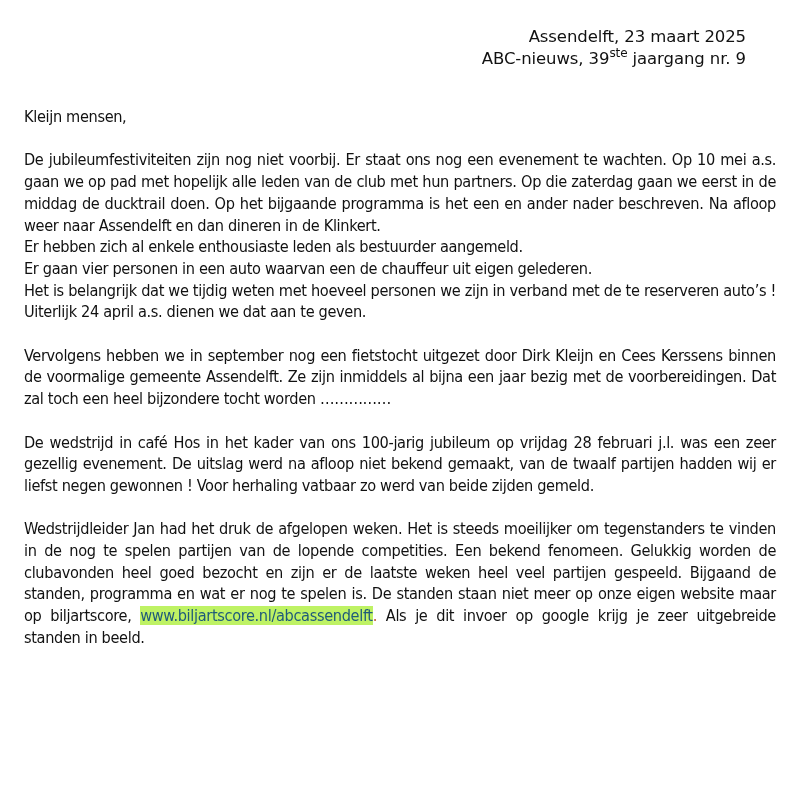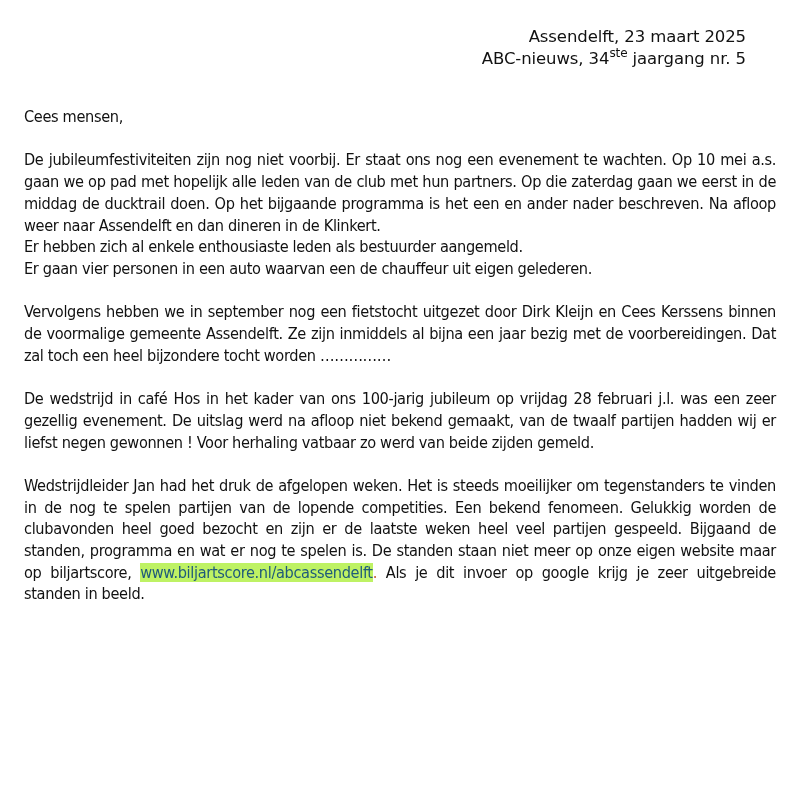--- a/index.html
+++ b/index.html
@@ -62,30 +62,31 @@
     color: #c0582b;
   }
 </style>
 </head>
 <body>
 
 <div class="page">
 
   <div class="header">
     <div>Assendelft, 23 maart 2025</div>
-    <div><span>ABC-nieuws, 34</span><sup>ste</sup><span> jaargang nr. 5</span></div>
+    <div><span>ABC-nieuws, 39</span><sup>ste</sup><span> jaargang nr. 9</span></div>
   </div>
 
   <div class="body-text">
-    <p class="greeting">Cees mensen,</p>
+    <p class="greeting">Kleijn mensen,</p>
 
     <div class="para">
       <p class="justify">De jubileumfestiviteiten zijn nog niet voorbij. Er staat ons nog een evenement te wachten. Op 10 mei a.s. gaan we op pad met hopelijk alle leden van de club met hun partners. Op die zaterdag gaan we eerst in de middag de ducktrail doen. Op het bijgaande programma is het een en ander nader beschreven. Na afloop weer naar Assendelft en dan dineren in de Klinkert.</p>
       <p>Er hebben zich al enkele enthousiaste leden als bestuurder aangemeld.</p>
       <p>Er gaan vier personen in een auto waarvan een de chauffeur uit eigen gelederen.</p>
+      <p class="justify">Het is belangrijk dat we tijdig weten met hoeveel personen we zijn in verband met de te reserveren auto’s ! Uiterlijk 24 april a.s. dienen we dat aan te geven.</p>
     </div>
 
     <p class="para justify">Vervolgens hebben we in september nog een fietstocht uitgezet door Dirk Kleijn en Cees Kerssens binnen de voormalige gemeente Assendelft. Ze zijn inmiddels al bijna een jaar bezig met de voorbereidingen. Dat zal toch een heel bijzondere tocht worden ……………</p>
 
     <p class="para justify">De wedstrijd in café Hos in het kader van ons 100-jarig jubileum op vrijdag 28 februari j.l. was een zeer gezellig evenement. De uitslag werd na afloop niet bekend gemaakt, van de twaalf partijen hadden wij er liefst negen gewonnen ! Voor herhaling vatbaar zo werd van beide zijden gemeld.</p>
 
     <p class="para justify"><span>Wedstrijdleider Jan had het druk de afgelopen weken. Het is steeds moeilijker om tegenstanders te vinden in de nog te spelen partijen van de lopende competities. Een bekend fenomeen. Gelukkig worden de clubavonden heel goed bezocht en zijn er de laatste weken heel veel partijen gespeeld. Bijgaand de standen, programma en wat er nog te spelen is. De standen staan niet meer op onze eigen website maar op biljartscore, </span><a class="link">www.biljartscore.nl/abcassendelft</a><span class="dot">.</span><span> Als je dit invoer op google krijg je zeer uitgebreide standen in beeld.</span></p>
   </div>
 
 </div>

